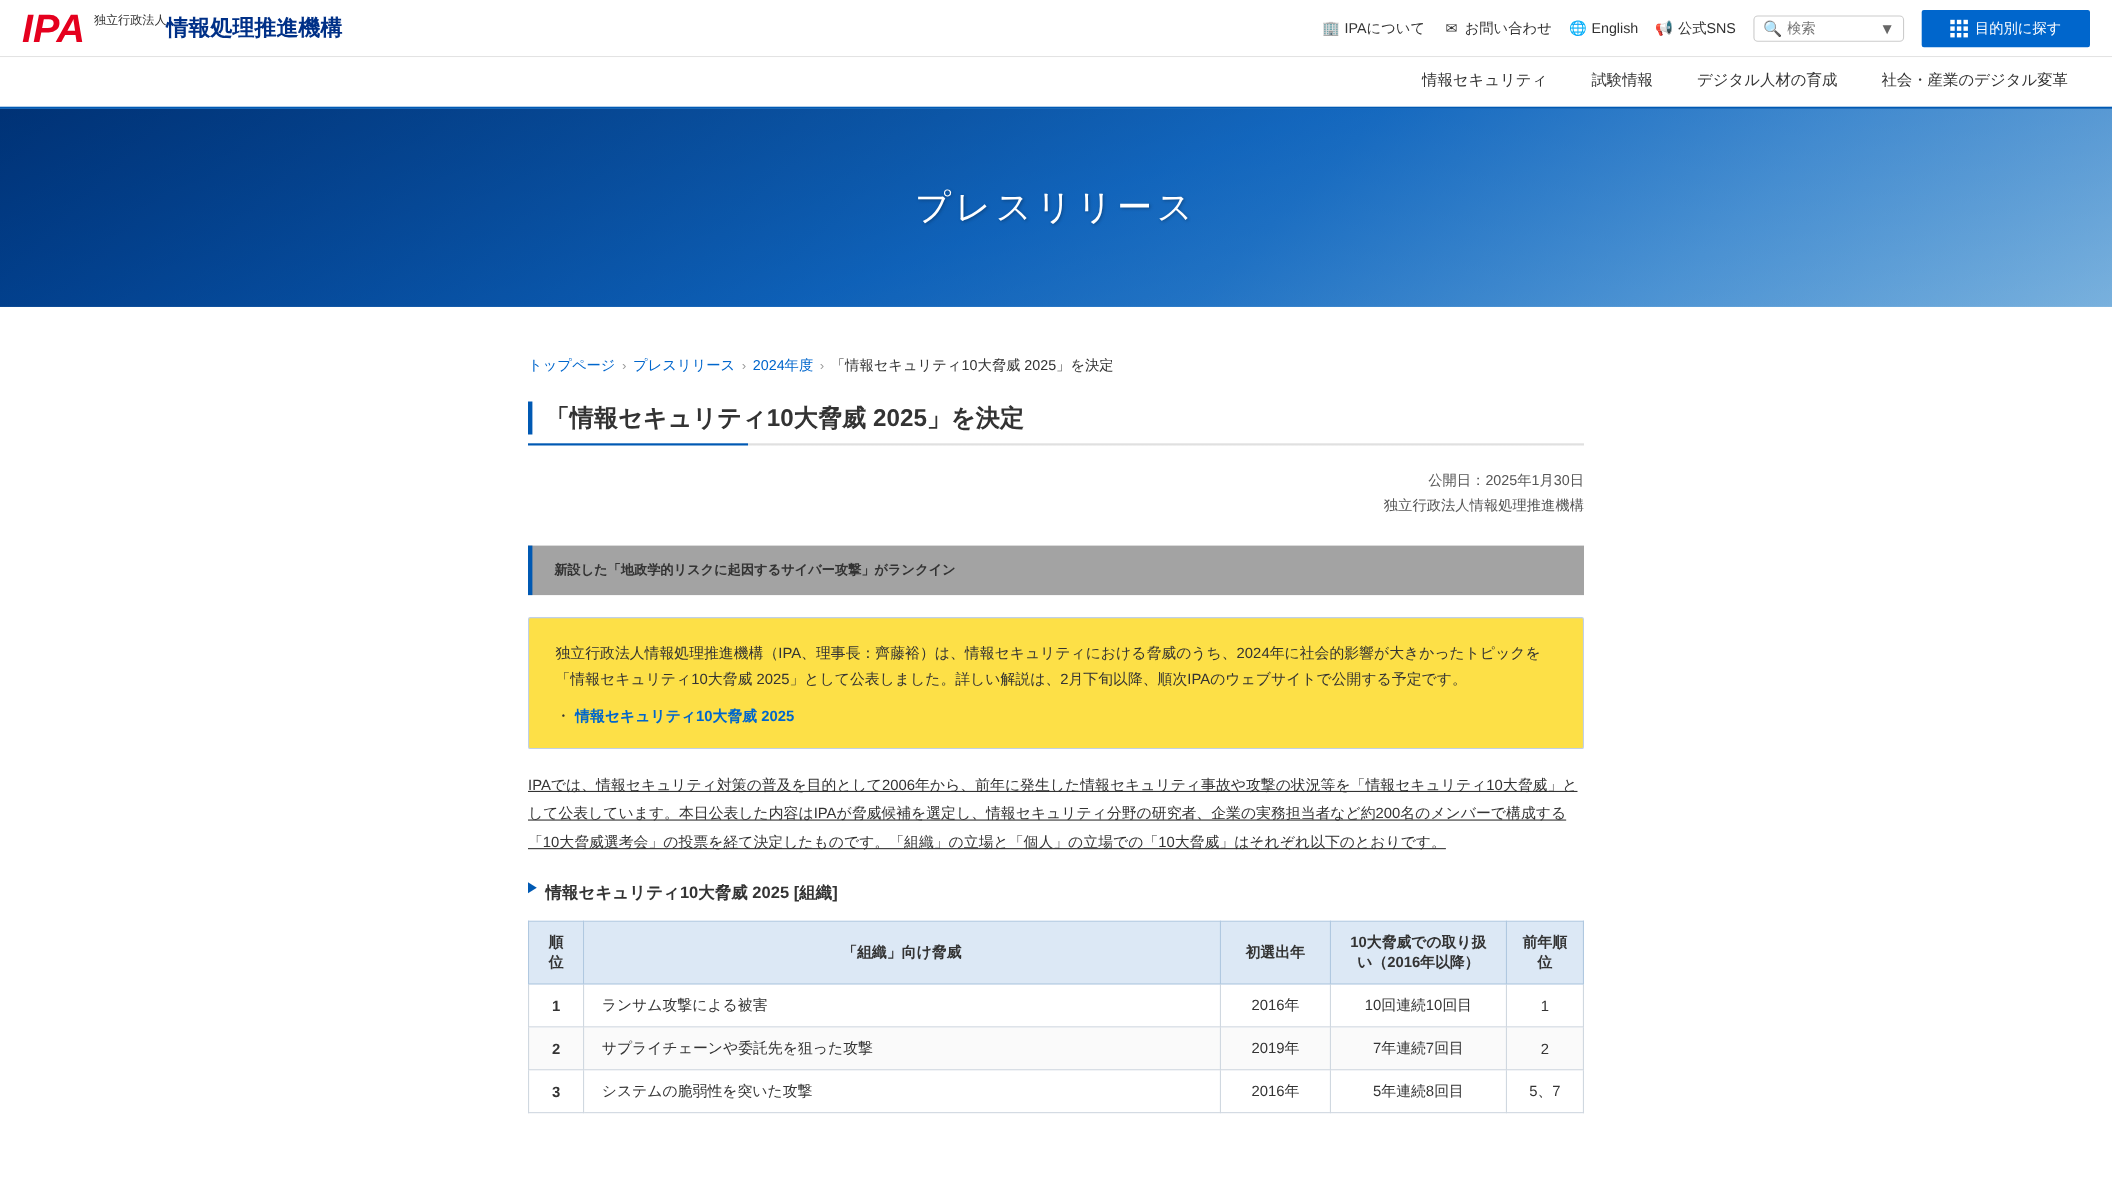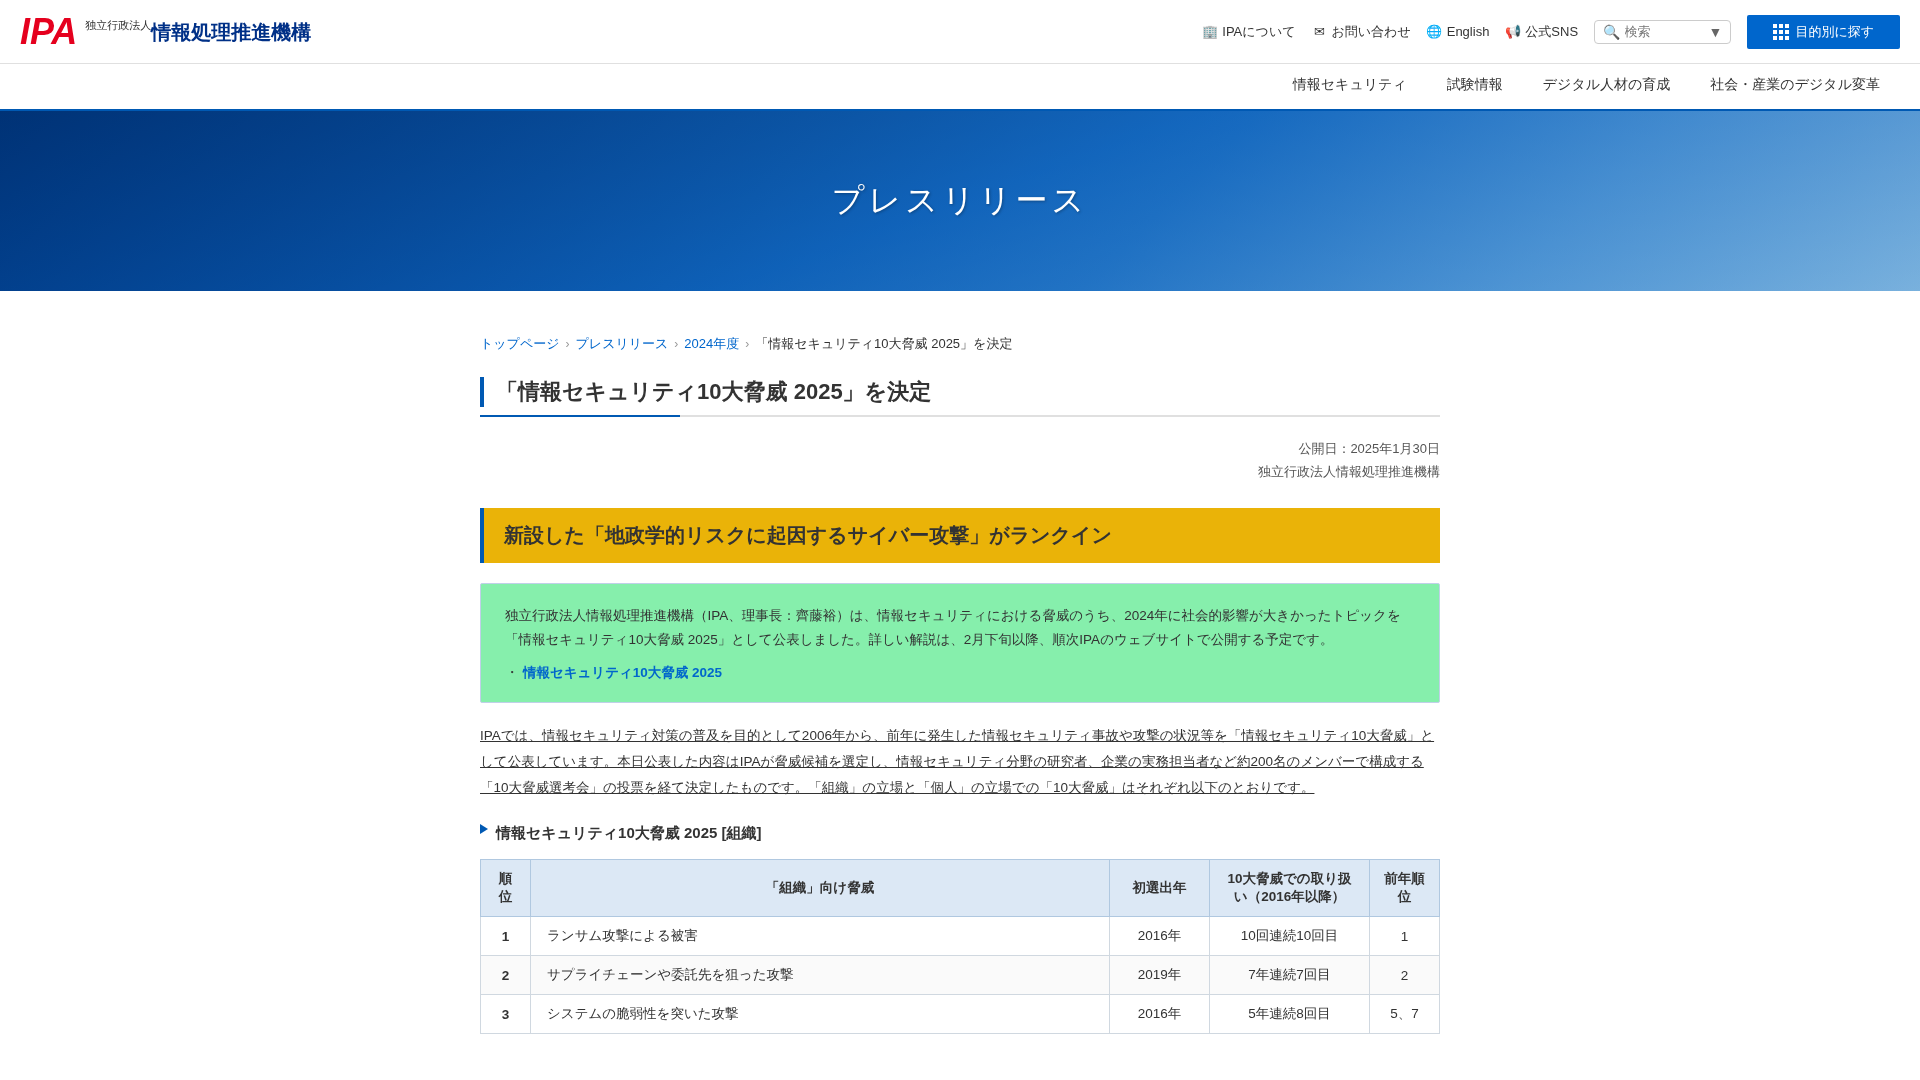--- a/index.html
+++ b/index.html
@@ -5,21 +5,21 @@
   <style>
     * { margin: 0; padding: 0; box-sizing: border-box; }
     body { font-family: 'Meiryo', 'Hiragino Kaku Gothic ProN', sans-serif; font-size: 14px; color: #333; background: #fff; }
 
     
     .top-bar {
       display: flex;
       align-items: center;
       justify-content: space-between;
       padding: 0 20px;
-      height: 64px;
+      height: 52px;
       background: #fff;
       border-bottom: 1px solid #e0e0e0;
     }
     .logo-area {
       display: flex;
       align-items: center;
       gap: 8px;
     }
     .logo-ipa {
       font-size: 36px;
@@ -183,33 +183,33 @@
     .meta-info {
       text-align: right;
       font-size: 13px;
       color: #555;
       margin-bottom: 24px;
       line-height: 1.8;
     }
 
     
     .highlight-section {
-      background: #eab308;
+      background: #a3a3a3;
       border-left: 4px solid #0059b3;
       padding: 14px 20px;
       margin-bottom: 20px;
-      font-size: 20px;
+      font-size: 12px;
       font-weight: bold;
       color: #333;
     }
 
     
     .info-box {
       border: 1px solid #c0d0e8;
-      background: #86efac;
+      background: #fde047;
       padding: 20px 24px;
       margin-bottom: 20px;
       border-radius: 2px;
     }
     .info-box p {
       font-size: 13.5px;
       line-height: 1.8;
       color: #333;
       margin-bottom: 12px;
     }

